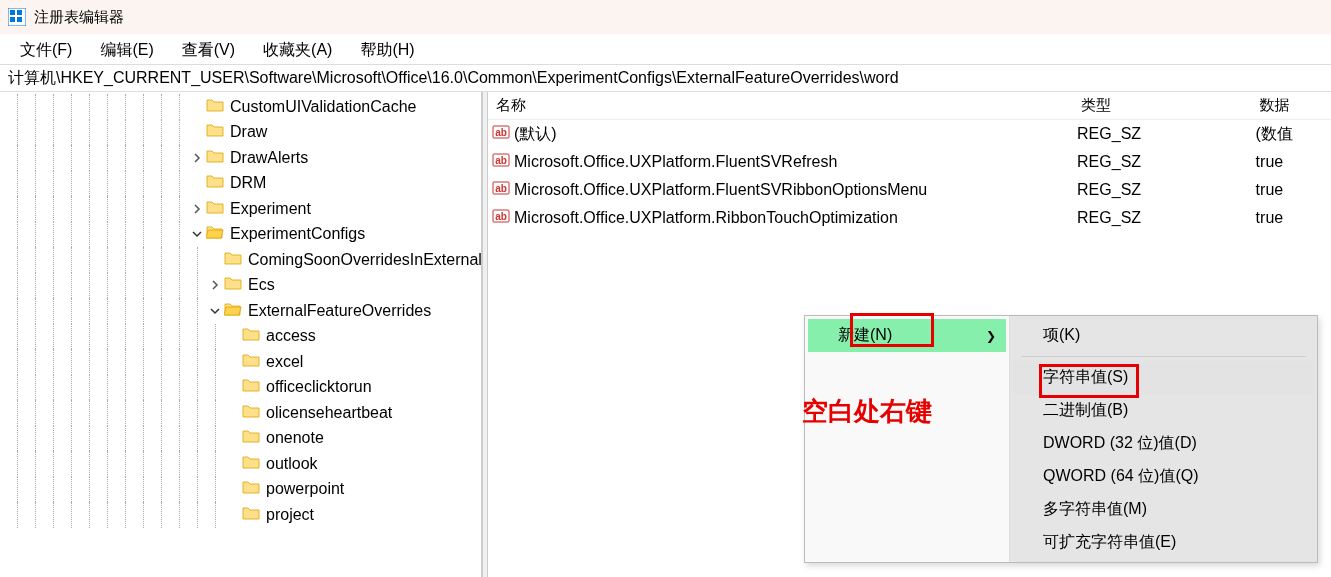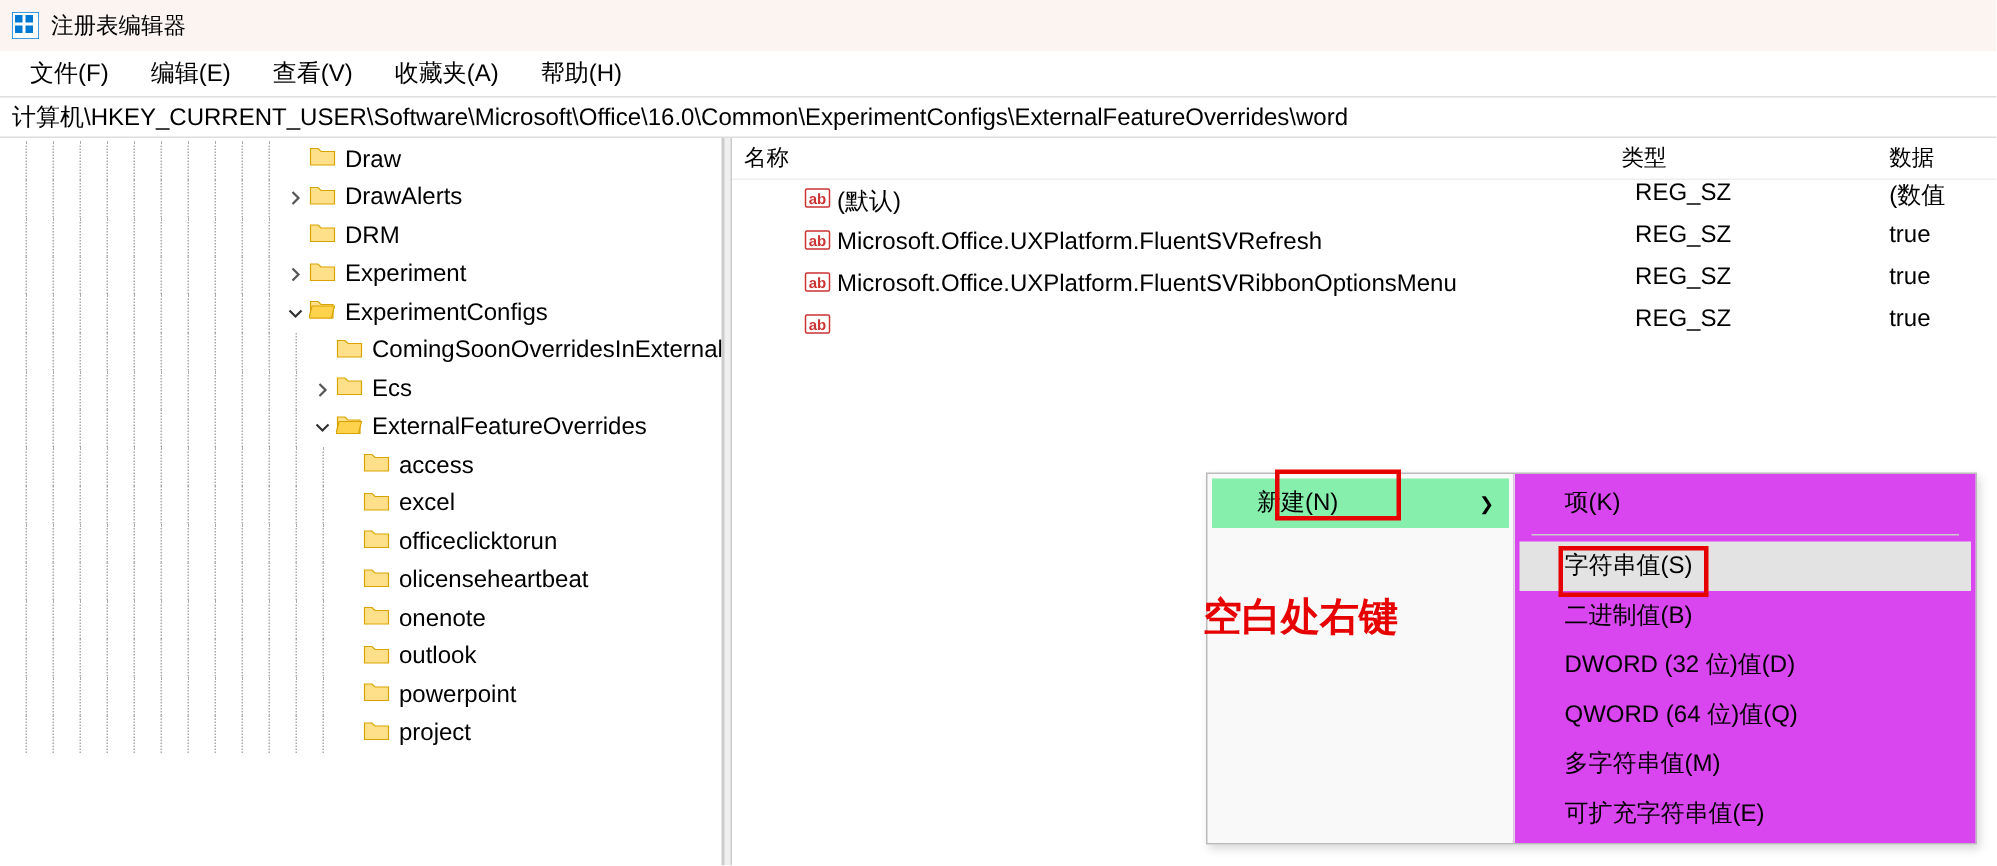--- a/index.html
+++ b/index.html
@@ -18,21 +18,21 @@
     background: #fbf4f1;
     display: flex;
     align-items: center;
     padding: 0 8px;
     gap: 8px;
   }
   .title-bar .app-icon svg { display: block; }
   .menu-bar {
     height: 30px;
     display: flex;
-    align-items: center;
+    align-items: flex-end;
     padding: 0 8px;
     gap: 4px;
     background: #fff;
   }
   .menu-item {
     padding: 3px 12px;
     cursor: default;
     font-size: 16px;
   }
   .address-bar {
@@ -120,23 +120,23 @@
     align-items: center;
     font-size: 15px;
     border-bottom: 1px solid #eee;
   }
   .values-header .col {
     padding: 0 8px;
   }
   .values-body { }
   .value-row {
     display: flex;
+    align-items: center;
     height: 28px;
     font-size: 16px;
-    margin-left: 44px;
   }
   .value-row .col {
     padding: 0 4px;
     white-space: nowrap;
     overflow: hidden;
   }
   .col-name { width: 590px; display: flex; align-items: center; gap: 4px; padding-left: 8px; }
   .col-type { width: 180px; }
   .col-data { width: 80px; }
   .string-icon {
@@ -166,21 +166,21 @@
     padding: 0 30px 0 30px;
     position: relative;
   }
   .cm-item.hover { background: #eaeaea; }
   .cm-arrow { position: absolute; right: 10px; font-size: 12px; }
   .cm-left .cm-item { background: #86efac; }
   .cm-right {
     width: 308px;
     padding: 3px;
     border-left: 1px solid #ddd;
-    background: #d946ef;
+    background: #e5e5e5;
   }
   .cm-right .cm-item.hover { background: #e3e3e3; }
   
   .red-box-1 {
     position: absolute;
     border: 3px solid #e60000;
     pointer-events: none;
     left: 850px;
     top: 313px;
     width: 84px;
@@ -229,20 +229,37 @@
 </div>
 
 <div class="address-bar">
   <span>计算机\HKEY_CURRENT_USER\Software\Microsoft\Office\16.0\Common\ExperimentConfigs\ExternalFeatureOverrides\word</span>
 </div>
 
 <div class="splitter-layout">
 
   <div class="tree-pane">
     <div class="tree-content" id="tree-content">
+        <div class="tree-row">
+          <span class="indent-guide"></span>
+          <span class="indent-guide"></span>
+          <span class="indent-guide"></span>
+          <span class="indent-guide"></span>
+          <span class="indent-guide"></span>
+          <span class="indent-guide"></span>
+          <span class="indent-guide"></span>
+          <span class="indent-guide"></span>
+          <span class="indent-guide"></span>
+          <span class="indent-guide"></span>
+          <span class="chevron-slot"></span>
+          <span><svg class="folder-icon" viewBox="0 0 18 18">
+              <path d="M1 4 h5 l2 2 h9 v9 h-16 z" fill="#ffe08a" stroke="#d9a400" stroke-width="0.8"></path>
+            </svg></span>
+          <span class="tree-label">CustomUIValidationCache</span>
+        </div>
         <div class="tree-row">
           <span class="indent-guide"></span>
           <span class="indent-guide"></span>
           <span class="indent-guide"></span>
           <span class="indent-guide"></span>
           <span class="indent-guide"></span>
           <span class="indent-guide"></span>
           <span class="indent-guide"></span>
           <span class="indent-guide"></span>
           <span class="indent-guide"></span>
@@ -592,20 +609,21 @@
           </div>
           <div class="col col-type">REG_SZ</div>
           <div class="col col-data">true</div>
         </div>
         <div class="value-row">
           <div class="col col-name">
             <span><svg class="string-icon" viewBox="0 0 18 18">
                 <rect x="1" y="3" width="16" height="12" rx="1" fill="#fff" stroke="#c33" stroke-width="1"></rect>
                 <text x="9" y="13" font-size="10" font-weight="bold" text-anchor="middle" fill="#c33">ab</text>
               </svg></span>
+            <span>Microsoft.Office.UXPlatform.RibbonTouchOptimization</span>
           </div>
           <div class="col col-type">REG_SZ</div>
           <div class="col col-data">true</div>
         </div>
       </div>
   </div>
 </div>
 
 <div class="context-menu">
   <div class="cm-left">

